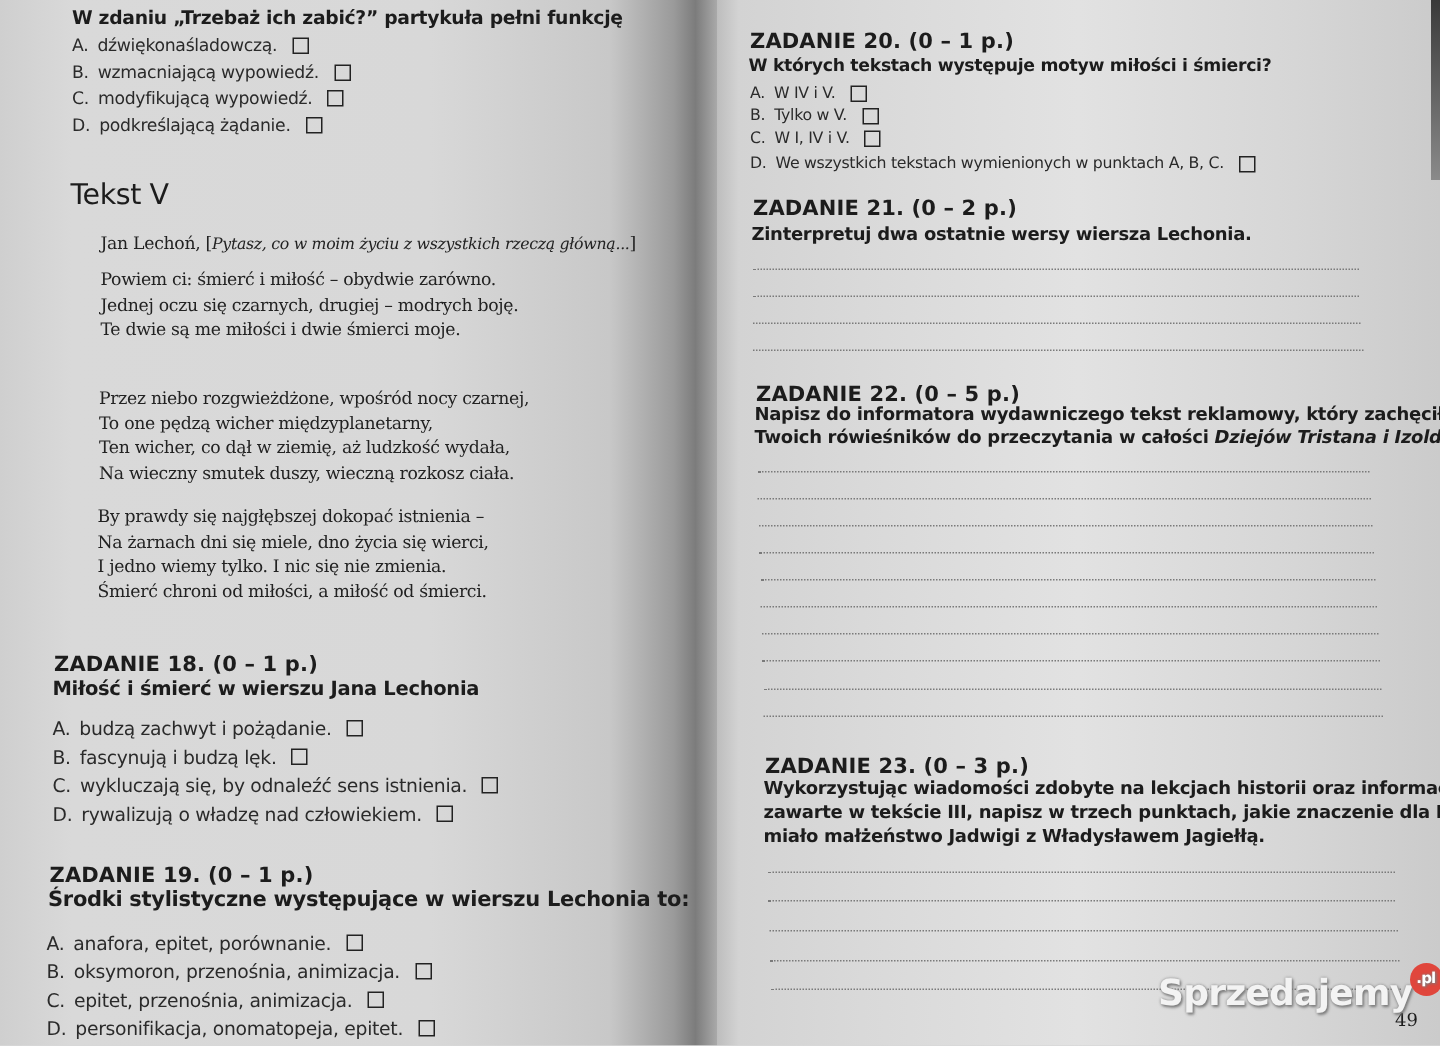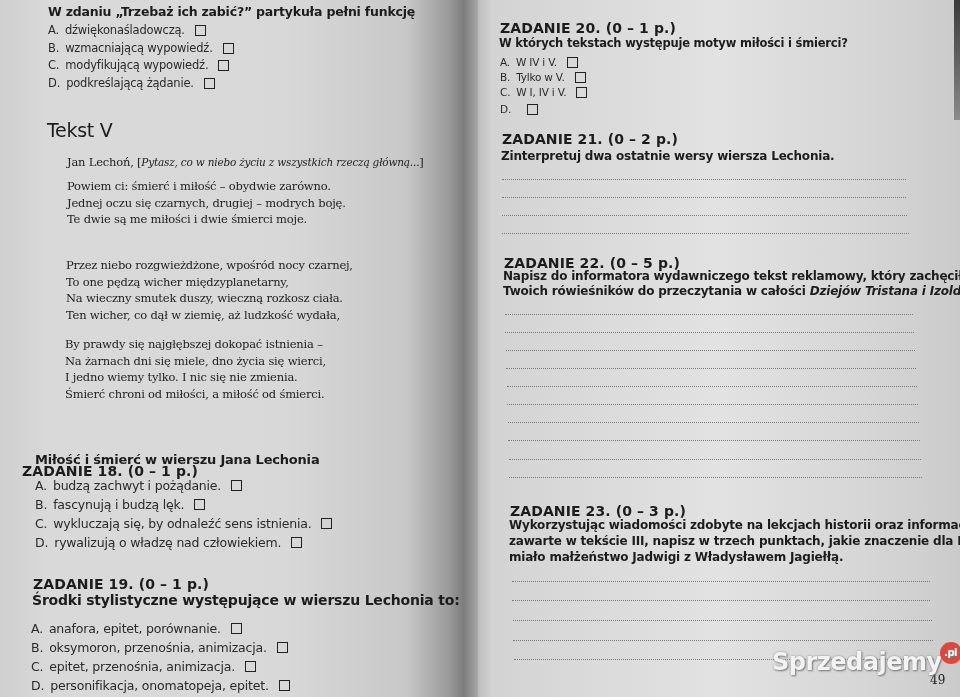--- a/index.html
+++ b/index.html
@@ -73,42 +73,42 @@
 </div>
 <div class="abs opt" style="left:48px; top:76px;">
   <span class="letter">D.</span>
   <span>podkreślającą żądanie.</span>
   <span class="box"></span>
 </div>
 
 <div class="abs sans heading-tekst" style="left:47px; top:119px;">Tekst V</div>
 
 <div class="abs poem" style="left:67px; top:154px;">
-  <span>Jan Lechoń, [</span><i style="font-size:10.5px;">Pytasz, co w niebo życiu z wszystkich rzeczą główną...</i><span>]</span>
+  <span>Jan Lechoń, [</span><i style="font-size:10.5px;">Pytasz, co w moim życiu z wszystkich rzeczą główną...</i><span>]</span>
 </div>
 
 <div class="abs poem" style="left:67px; top:178px;">
   <div>Powiem ci: śmierć i miłość – obydwie zarówno.</div>
   <div>Jednej oczu się czarnych, drugiej – modrych boję.</div>
   <div>Te dwie są me miłości i dwie śmierci moje.</div>
 </div>
 <div class="abs poem" style="left:66px; top:257px;">
   <div>Przez niebo rozgwieżdżone, wpośród nocy czarnej,</div>
   <div>To one pędzą wicher międzyplanetarny,</div>
+  <div>Ten wicher, co dął w ziemię, aż ludzkość wydała,</div>
   <div>Na wieczny smutek duszy, wieczną rozkosz ciała.</div>
-  <div>Ten wicher, co dął w ziemię, aż ludzkość wydała,</div>
 </div>
 <div class="abs poem" style="left:65px; top:336px;">
   <div>By prawdy się najgłębszej dokopać istnienia –</div>
   <div>Na żarnach dni się miele, dno życia się wierci,</div>
   <div>I jedno wiemy tylko. I nic się nie zmienia.</div>
   <div>Śmierć chroni od miłości, a miłość od śmierci.</div>
 </div>
 
-<div class="abs sans task-label" style="left:22px; top:435px;margin-top:28px;">ZADANIE 18. (0 – 1 p.)</div>
+<div class="abs sans task-label" style="left:36px; top:435px;">ZADANIE 18. (0 – 1 p.)</div>
 <div class="abs sans q-title" style="left:35px; top:452px; font-size:13px;">Miłość i śmierć w wierszu Jana Lechonia</div>
 <div class="abs opt" style="left:35px; top:478px; font-size:12.5px;">
   <span class="letter">A.</span>
   <span>budzą zachwyt i pożądanie.</span>
   <span class="box"></span>
 </div>
 <div class="abs opt" style="left:35px; top:497px; font-size:12.5px;">
   <span class="letter">B.</span>
   <span>fascynują i budzą lęk.</span>
   <span class="box"></span>
@@ -159,20 +159,21 @@
   <span>Tylko w V.</span>
   <span class="box"></span>
 </div>
 <div class="abs opt" style="left:500px; top:86px; font-size:10.5px;">
   <span class="letter">C.</span>
   <span>W I, IV i V.</span>
   <span class="box"></span>
 </div>
 <div class="abs opt" style="left:500px; top:103px; font-size:10.5px;">
   <span class="letter">D.</span>
+  <span>We wszystkich tekstach wymienionych w punktach A, B, C.</span>
   <span class="box"></span>
 </div>
 
 <div class="abs sans task-label" style="left:502px; top:131px;text-align:center;">ZADANIE 21. (0 – 2 p.)</div>
 <div class="abs sans q-title" style="left:501px; top:149px; font-size:12px;">Zinterpretuj dwa ostatnie wersy wiersza Lechonia.</div>
 <div class="dots" style="left:502px; top:179px; width:404px;"></div>
 <div class="dots" style="left:502px; top:197px; width:404px;"></div>
 <div class="dots" style="left:502px; top:215px; width:405px;"></div>
 <div class="dots" style="left:502px; top:233px; width:407px;"></div>
 

